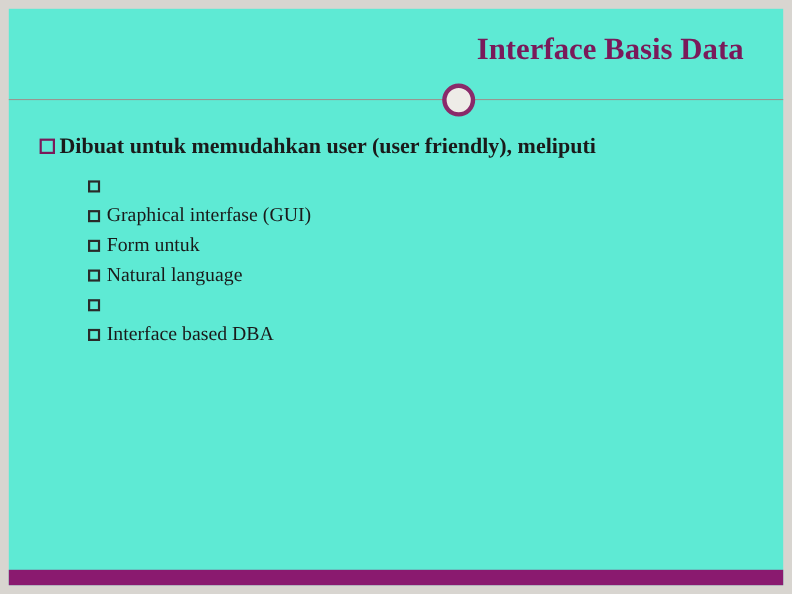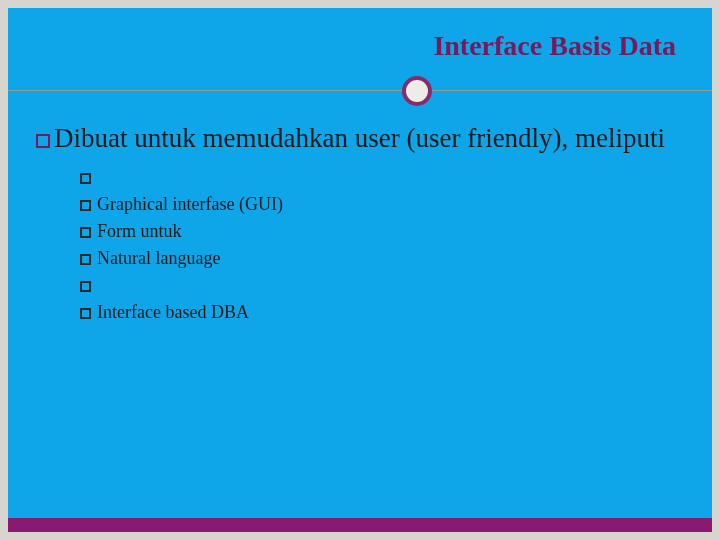--- a/index.html
+++ b/index.html
@@ -9,21 +9,21 @@
     font-family: Georgia, 'Times New Roman', serif;
     position: relative;
     overflow: hidden;
   }
   .slide {
     position: absolute;
     top: 8px;
     left: 8px;
     right: 8px;
     bottom: 8px;
-    background: #0ea5e9;
+    background: #5eead4;
   }
   .title {
     position: absolute;
     top: 22px;
     right: 36px;
     color: #7a1a5a;
     font-weight: bold;
     font-size: 28px;
     text-align: right;
     font-family: Georgia, serif;
@@ -48,24 +48,25 @@
     z-index: 2;
   }
   .content {
     position: absolute;
     top: 112px;
     left: 28px;
     right: 30px;
     color: #1a1a1a;
   }
   .main-item {
-    font-size: 27px;
+    font-size: 20px;
     line-height: 1.35;
     margin-bottom: 8px;
     font-family: Georgia, serif;
+    font-weight: bold;
   }
   .bullet-sq {
     display: inline-block;
     width: 14px;
     height: 14px;
     border: 2px solid #7a1a5a;
     margin-right: 4px;
     vertical-align: -1px;
   }
   .sub-list {

